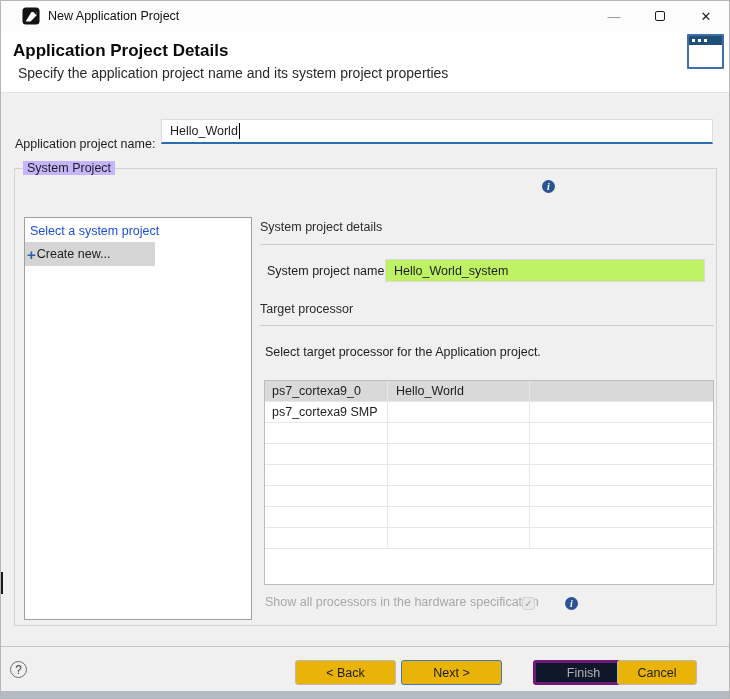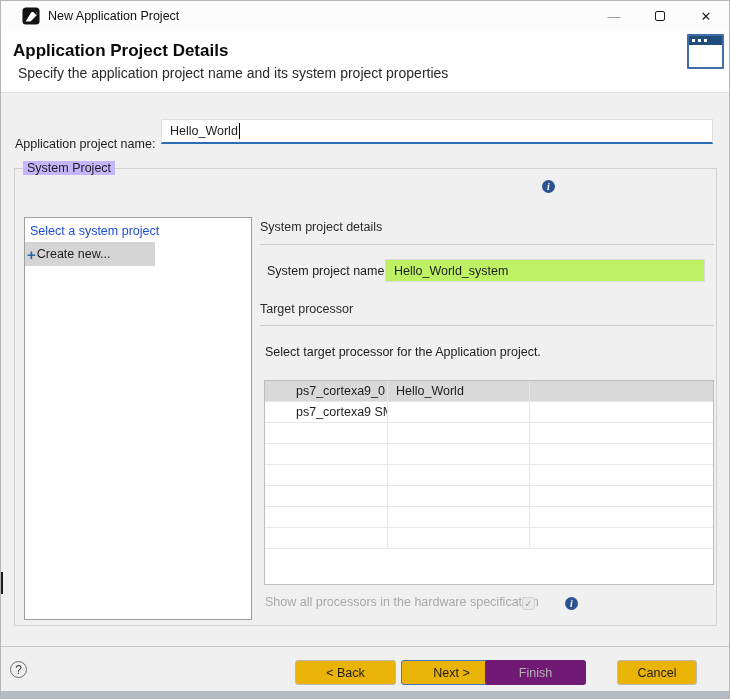--- a/index.html
+++ b/index.html
@@ -71,21 +71,21 @@
 
   
   .proc-table { position:absolute; left:249px; top:211px; width:450px; height:205px; background:#fff; border:1px solid #bdbdbd; overflow:hidden; }
   .t-row { display:flex; height:21px; }
   .t-header { height:22px; border-bottom:1px solid #c4c4c4; }
   .t-cell { height:100%; display:flex; align-items:center; overflow:hidden; white-space:nowrap; }
   .c1 { width:123px; border-right:1px solid #c9c9c9; padding-left:6px; }
   .c2 { width:142px; border-right:1px solid #c9c9c9; padding-left:8px; }
   .c3 { flex:1; }
   .t-body .t-row { border-bottom:1px solid #e7e7e7; }
-  .t-body .c1 { border-right:1px solid #e7e7e7; padding-left:31px; }
+  .t-body .c1 { border-right:1px solid #e7e7e7; padding-left:7px; }
   .t-body .c2 { border-right:1px solid #e7e7e7; }
   .t-row.selected { background:#d9d9d9; }
 
   .show-all { position:absolute; left:250px; top:426px; color:#a8a8a8; }
   .show-all-cb {
     position:absolute; left:507px; top:428px; width:13px; height:13px;
     background:#e9e9e9; border:1px solid #d2d2d2; border-radius:3px;
     color:#9ba1a8; font-size:10px; line-height:12px; text-align:center;
   }
   .cb-info { position:absolute; left:550px; top:428px; }
@@ -98,21 +98,21 @@
     border:1.4px solid #6f6f6f; color:#3c3c3c; font-size:12px;
     display:flex; align-items:center; justify-content:center; background:transparent;
   }
   .btn {
     position:absolute; top:13px; height:25px; width:101px;
     background:#eab308; border:1px solid #b9b9b9; border-radius:3px;
     display:flex; align-items:center; justify-content:center; color:#1c1c1c; font-size:12.5px;
   }
   .btn-back { left:294px; }
   .btn-next { left:400px; border:1.5px solid #3f78bf; }
-  .btn-finish { left:484px; background:#701a75; border:3px solid #701a75; color:#b2b2b2; }
+  .btn-finish { left:532px; background:#0f172a; border:3px solid #701a75; color:#b2b2b2; }
   .btn-cancel { left:616px; width:80px; }
 
   .bottom-edge { position:absolute; left:0; bottom:0; width:100%; height:7px; background:#b4bbc2; }
   .left-artifact { position:absolute; left:0; top:571px; width:2px; height:22px; background:#1a1a1a; }
 </style>
 </head>
 <body>
 
 <div class="window">
 

